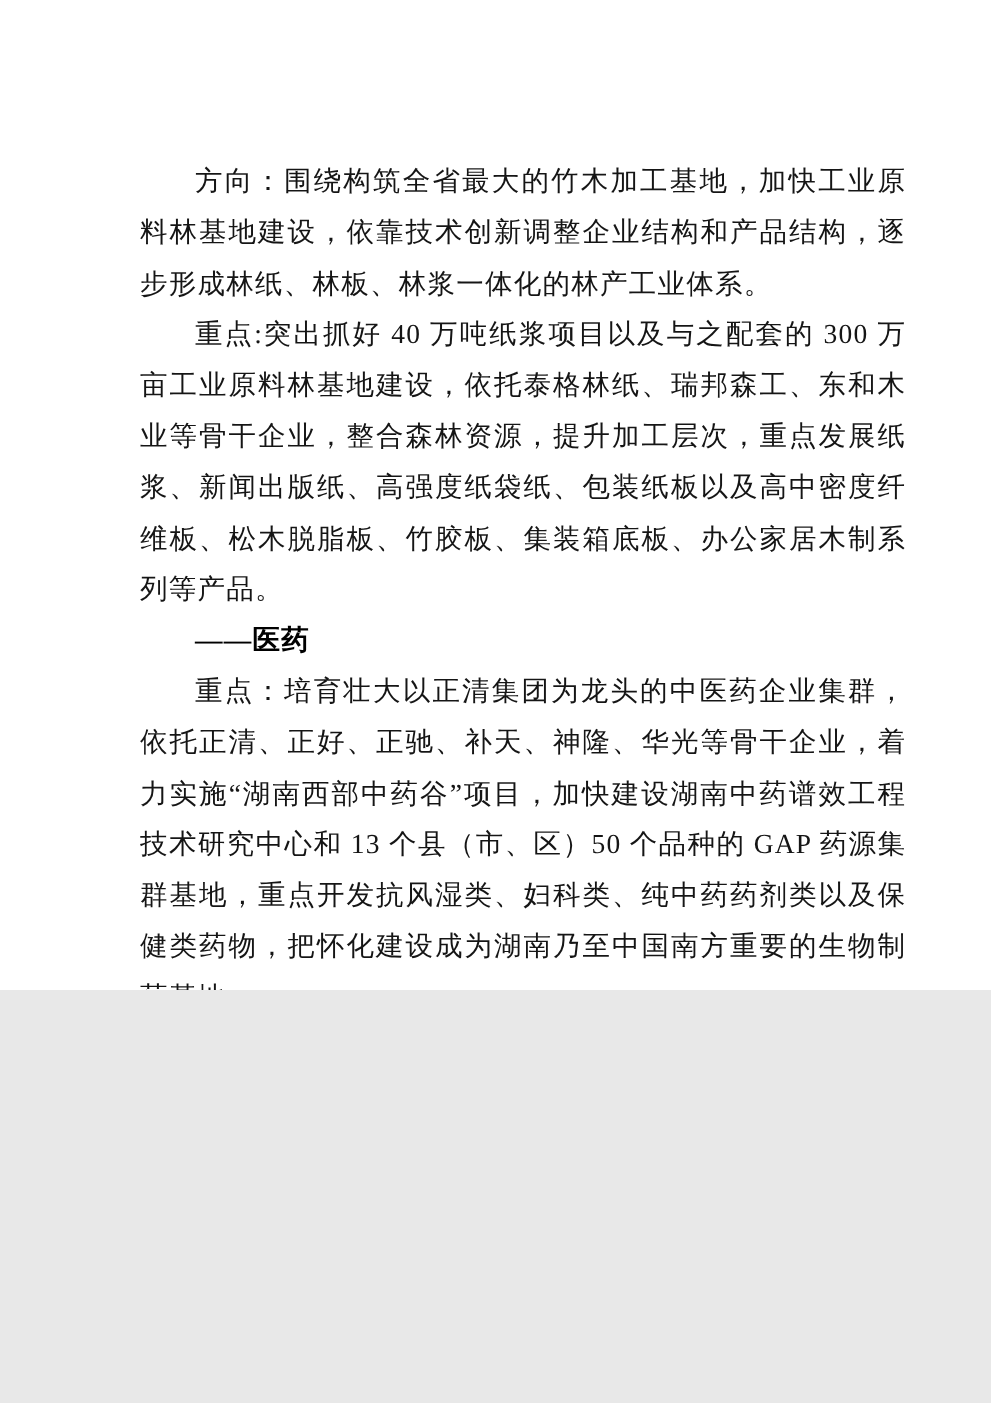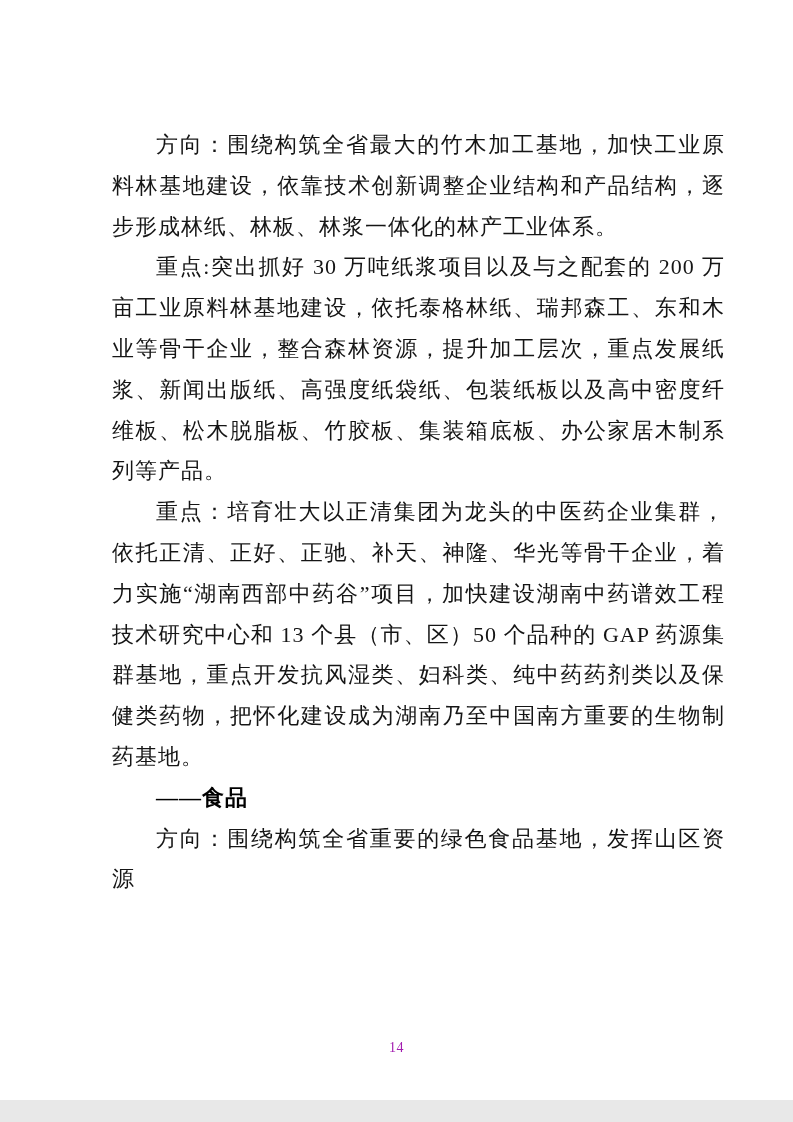--- a/index.html
+++ b/index.html
@@ -3,21 +3,21 @@
 <meta charset="utf-8">
 <style>
   html, body {
     margin: 0;
     padding: 0;
     background: #e8e8e8;
   }
   .page {
     position: relative;
     width: 793px;
-    height: 1100px;
+    height: 792px;
     margin: 0 auto;
     background: #ffffff;
     overflow: hidden;
     font-family: "Liberation Serif", "DejaVu Serif", serif;
     color: #151515;
   }
   .content {
     position: absolute;
     left: 112px;
     top: 125px;
@@ -50,21 +50,22 @@
     letter-spacing: 0.5px;
     color: #a21caf;
   }
 </style>
 </head>
 <body>
 
 <div class="page">
   <div class="content">
     <p class="block">方向：围绕构筑全省最大的竹木加工基地，加快工业原料林基地建设，依靠技术创新调整企业结构和产品结构，逐步形成林纸、林板、林浆一体化的林产工业体系。</p>
-    <p class="block">重点:突出抓好 30 万吨纸浆项目以及与之配套的 200 万亩工业原料林基地建设，依托泰格林纸、瑞邦森工、东和木业等骨干企业，整合森林资源，提升加工层次，重点发展纸浆、新闻出版纸、高强度纸袋纸、包装纸板以及高中密度纤维板、松木脱脂板、竹胶板、集装箱底板、办公家居木制系列等产品。</p>
+    <p class="block">重点:突出抓好 40 万吨纸浆项目以及与之配套的 300 万亩工业原料林基地建设，依托泰格林纸、瑞邦森工、东和木业等骨干企业，整合森林资源，提升加工层次，重点发展纸浆、新闻出版纸、高强度纸袋纸、包装纸板以及高中密度纤维板、松木脱脂板、竹胶板、集装箱底板、办公家居木制系列等产品。</p>
+    <p class="block heading">——医药</p>
     <p class="block">重点：培育壮大以正清集团为龙头的中医药企业集群，依托正清、正好、正驰、补天、神隆、华光等骨干企业，着力实施“湖南西部中药谷”项目，加快建设湖南中药谱效工程技术研究中心和 13 个县（市、区）50 个品种的 GAP 药源集群基地，重点开发抗风湿类、妇科类、纯中药药剂类以及保健类药物，把怀化建设成为湖南乃至中国南方重要的生物制药基地。</p>
     <p class="block heading">——食品</p>
     <p class="block">方向：围绕构筑全省重要的绿色食品基地，发挥山区资源</p>
   </div>
   <div class="footer">
     <span class="page-number">14</span>
   </div>
 </div>
 
 </body></html>

